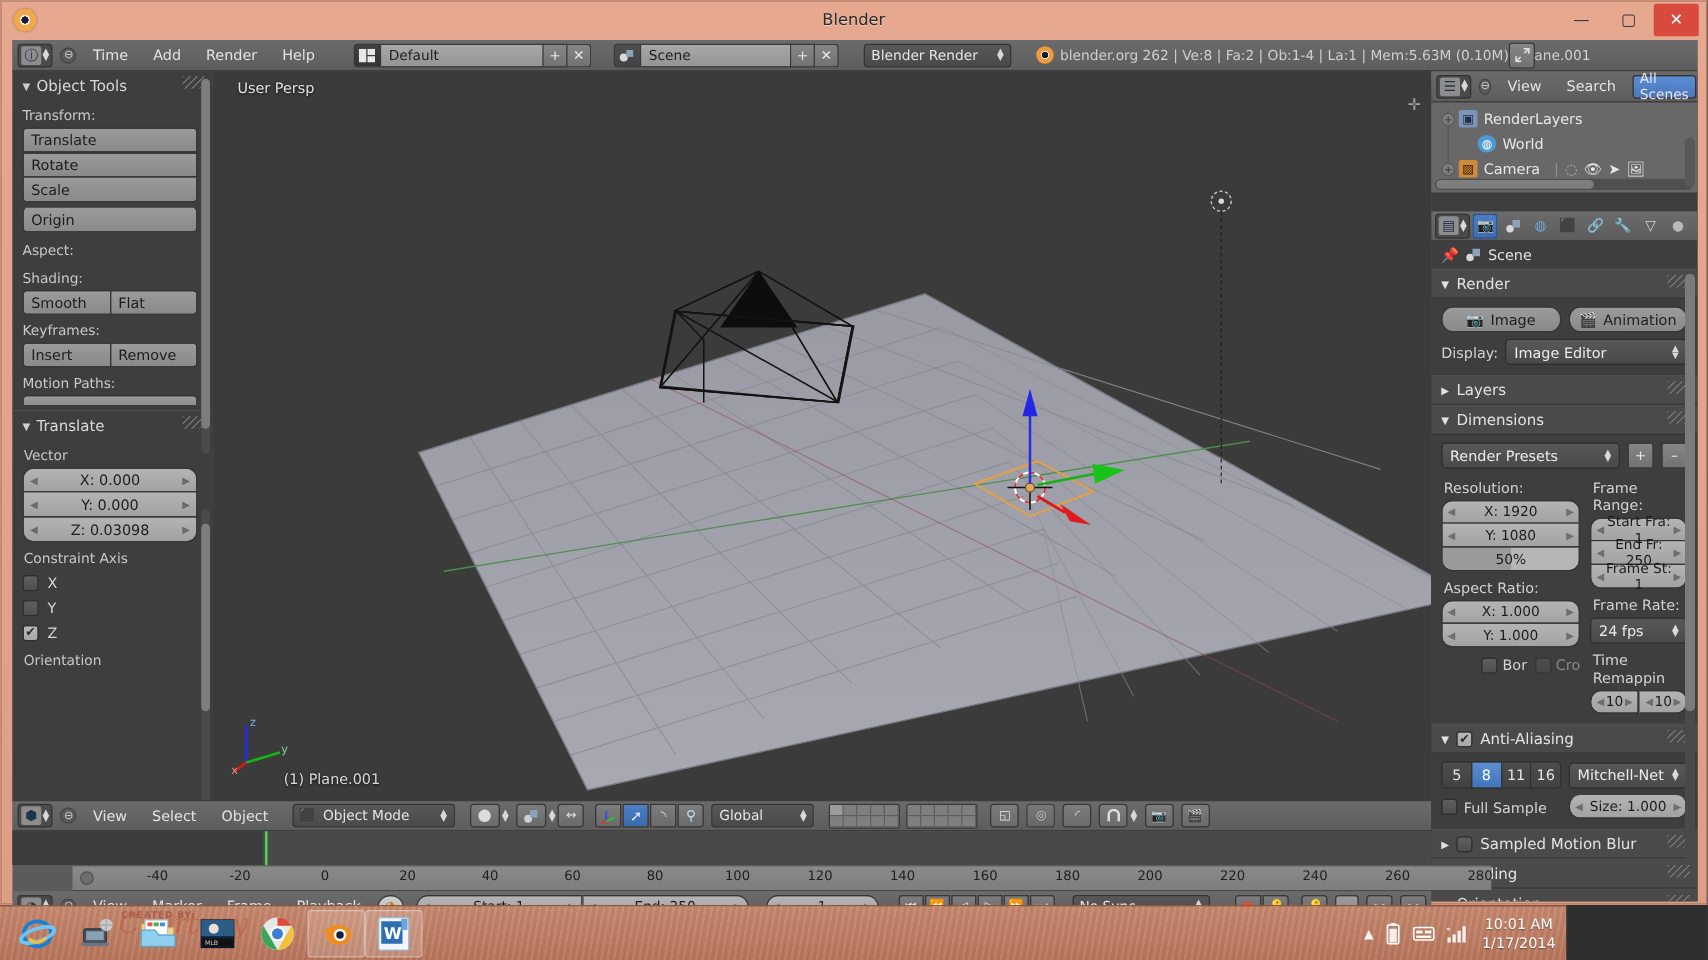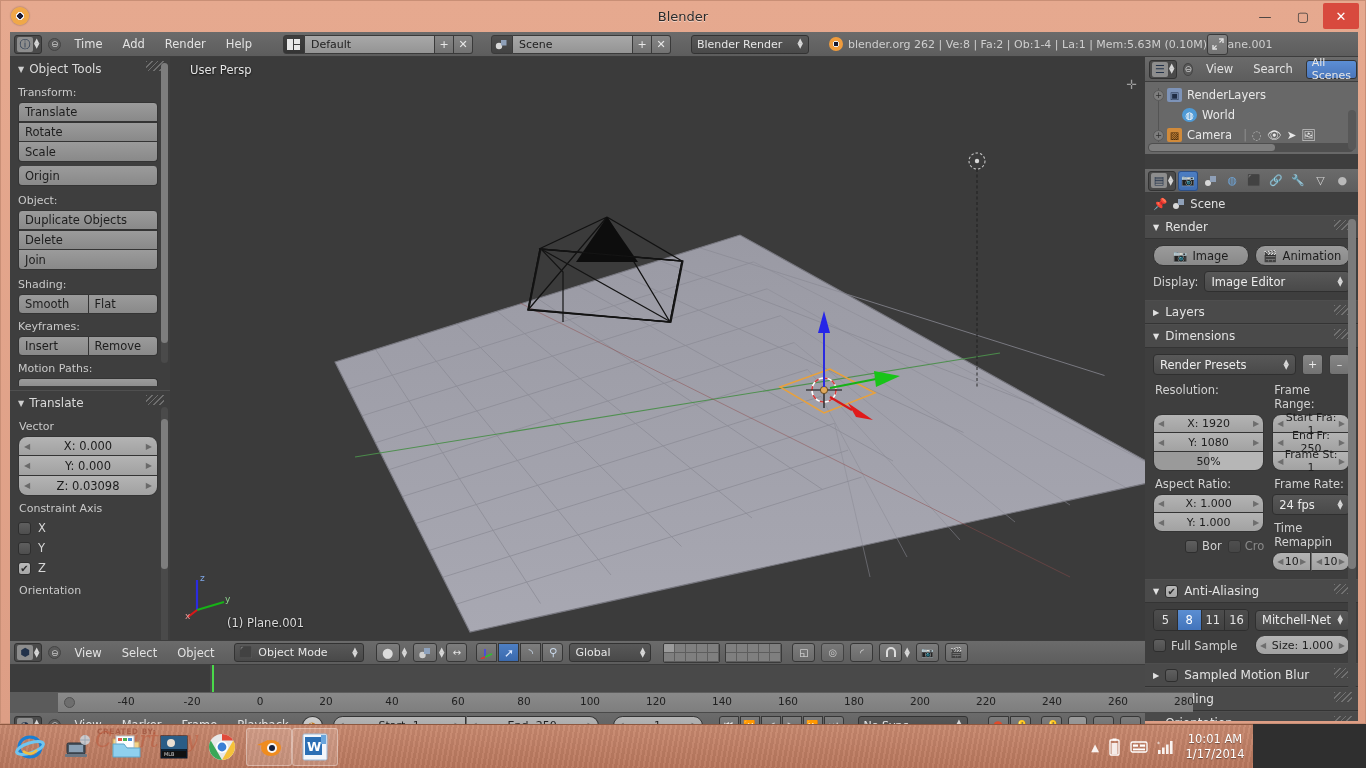--- a/index.html
+++ b/index.html
@@ -353,26 +353,21 @@
       <div class="sect-label">Transform:</div>
       <div class="tgroup">
         <div class="tbtn">Translate</div>
         <div class="tbtn">Rotate</div>
         <div class="tbtn">Scale</div>
       </div>
       <div class="tgroup" style="margin-top:4px;">
         <div class="tbtn" style="border-radius:4px;">Origin</div>
       </div>
 
-      <div class="sect-label">Object:</div>
-      <div class="tgroup">
-        <div class="tbtn">Duplicate Objects</div>
-        <div class="tbtn">Delete</div>
-        <div class="tbtn">Join</div>
-      </div>
+      <div class="sect-label">Aspect:</div>
 
       <div class="sect-label">Shading:</div>
       <div class="trow">
         <div class="tbtn">Smooth</div>
         <div class="tbtn">Flat</div>
       </div>
 
       <div class="sect-label">Keyframes:</div>
       <div class="trow">
         <div class="tbtn">Insert</div>
@@ -784,21 +779,21 @@
                 <span>▲</span>
                 <span>▼</span>
               </span>
           </div>
           <div class="sqbtn" style="height:21px;width:21px;border-radius:3px;">+</div>
           <div class="sqbtn" style="height:21px;width:21px;border-radius:3px;">–</div>
         </div>
 
         <div style="display:flex;gap:8px;">
           <div style="flex:1;">
-            <div class="plabel" style="margin:3px 0 17px 2px;">Resolution:</div>
+            <div class="plabel" style="margin:3px 0 3px 2px;">Resolution:</div>
             <div class="pnumgrp">
               <div class="pnum">
                 <span class="arr">◀</span>
                 <span class="val">X: 1920</span>
                 <span class="arr">▶</span>
               </div>
               <div class="pnum">
                 <span class="arr">◀</span>
                 <span class="val">Y: 1080</span>
                 <span class="arr">▶</span>

